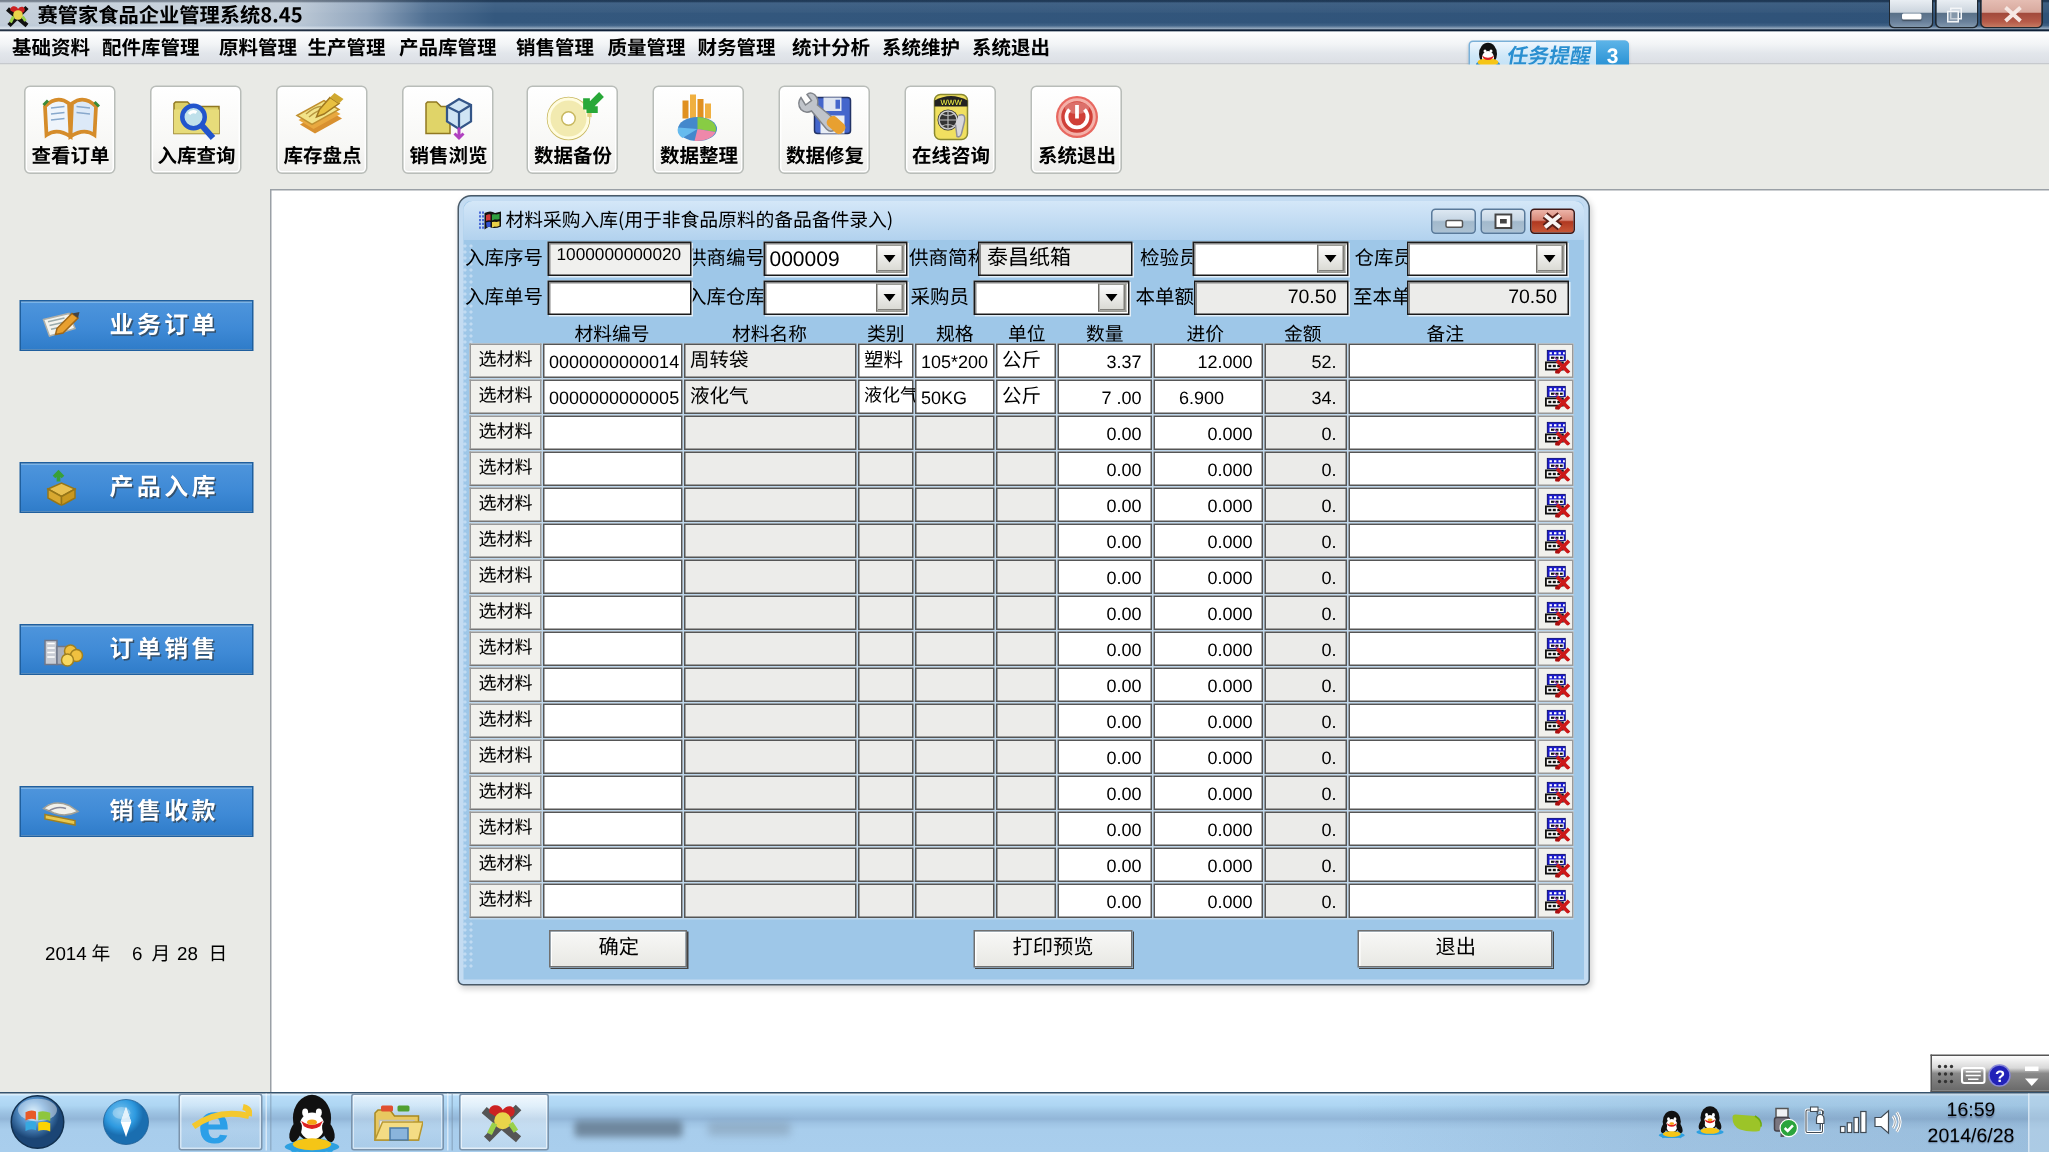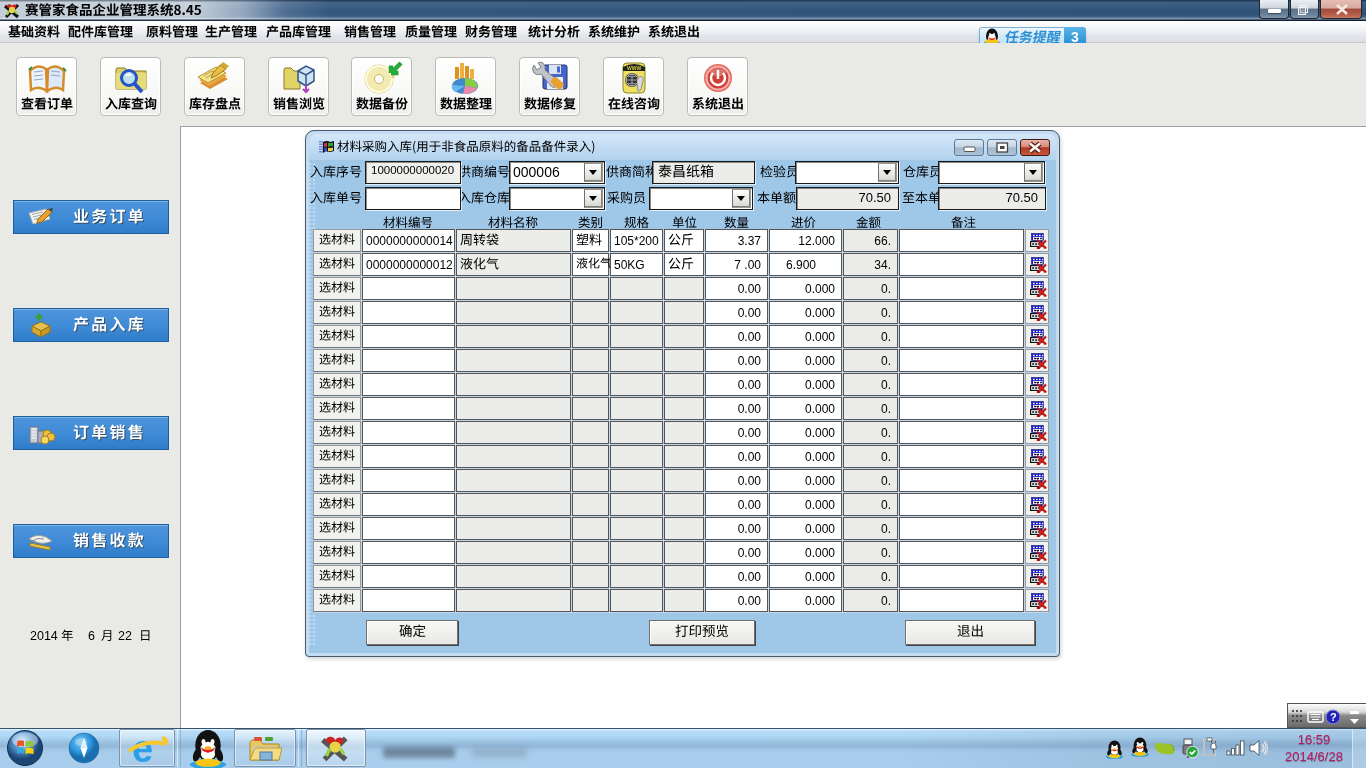--- a/index.html
+++ b/index.html
@@ -625,21 +625,21 @@
     </svg>
   </div>
 <div class="abs" style="left:88px;top:629px;font-size:12.5px;color:#000">6</div>
 <div style="position:absolute;left:101px;top:629px;">
     <svg width="12" height="15" style="overflow:visible;display:block">
       <g fill="#000" transform="translate(0 11.0) scale(0.0125)">
         <use href="#r6708" x="0"></use>
       </g>
     </svg>
   </div>
-<div class="abs" style="left:118px;top:629px;font-size:12.5px;color:#000">22</div>
+<div class="abs" style="left:118px;top:629px;font-size:12.5px;color:#000">28</div>
 <div style="position:absolute;left:139px;top:629px;">
     <svg width="12" height="15" style="overflow:visible;display:block">
       <g fill="#000" transform="translate(0 11.0) scale(0.0125)">
         <use href="#r65e5" x="0"></use>
       </g>
     </svg>
   </div>
 <div class="abs" style="left:305px;top:130px;width:755px;height:527px;background:#9ec7e8;border:1px solid #4a5a68;border-radius:9px 9px 4px 4px;box-shadow:1px 2px 4px rgba(0,0,0,.18),inset 0 0 0 3px #c4dcf2"></div>
 <div class="abs" style="left:309px;top:134px;width:747px;height:26px;background:linear-gradient(#d4e7f8,#b2d2ee);border-radius:6px 6px 0 0"></div>
 <div class="abs" style="left:318px;top:138px"><svg width="18" height="18">
@@ -790,21 +790,21 @@
   </div>
 <div class="abs" style="left:365px;top:161px;width:96px;height:23px;background:#f0f0ee;border:1px solid #1a1a1a;box-shadow:inset 1px 1px 0 #888,1px 1px 0 rgba(255,255,255,.7)"></div>
 <div class="abs" style="left:371px;top:164px;font-size:11.5px;color:#000">1000000000020</div>
 <div class="abs" style="left:509px;top:161px;width:96px;height:23px;background:#fff;border:1px solid #1a1a1a;box-shadow:inset 1px 1px 0 #888,1px 1px 0 rgba(255,255,255,.7)">
       <div style="position:absolute;right:1px;top:1px;width:19px;height:19px;background:linear-gradient(#fdfdfd,#d8d8d2);border:1px solid #9a9a94;border-left-color:#706f6a;box-shadow:inset -1px -1px 0 #807f7a">
         <svg width="17" height="17">
         <path d="M4 6 L12 6 L8 11 Z" fill="#000"></path>
       </svg>
       </div>
   </div>
-<div class="abs" style="left:513px;top:164px;font-size:14px;color:#000">000006</div>
+<div class="abs" style="left:513px;top:164px;font-size:14px;color:#000">000009</div>
 <div class="abs" style="left:652px;top:161px;width:103px;height:23px;background:#ececea;border:1px solid #1a1a1a;box-shadow:inset 1px 1px 0 #888,1px 1px 0 rgba(255,255,255,.7)"></div>
 <div style="position:absolute;left:658px;top:164px;">
     <svg width="56" height="17" style="overflow:visible;display:block">
       <g fill="#000" transform="translate(0 12.3) scale(0.0140)">
         <use href="#r6cf0" x="0"></use>
         <use href="#r660c" x="1000"></use>
         <use href="#r7eb8" x="2000"></use>
         <use href="#r7bb1" x="3000"></use>
       </g>
     </svg>
@@ -959,21 +959,21 @@
         <use href="#r516c" x="0"></use>
         <use href="#r65a4" x="1000"></use>
       </g>
     </svg>
   </div>
 <div class="abs" style="left:705px;top:229px;width:63px;height:23px;background:#fff;border:1px solid #555"></div>
 <div class="abs" style="left:705px;top:234px;width:56px;font-size:12px;text-align:right">3.37</div>
 <div class="abs" style="left:769px;top:229px;width:73px;height:23px;background:#fff;border:1px solid #555"></div>
 <div class="abs" style="left:769px;top:234px;width:66px;font-size:12px;text-align:right">12.000</div>
 <div class="abs" style="left:843px;top:229px;width:55px;height:23px;background:#ebebe9;border:1px solid #555"></div>
-<div class="abs" style="left:843px;top:234px;width:48px;font-size:12px;text-align:right">66.</div>
+<div class="abs" style="left:843px;top:234px;width:48px;font-size:12px;text-align:right">52.</div>
 <div class="abs" style="left:899px;top:229px;width:125px;height:23px;background:#fff;border:1px solid #555"></div>
 <div class="abs" style="left:1025px;top:229px;width:24px;height:23px;background:#f1f1ed;border:1px solid #999"></div>
 <div class="abs" style="left:1029px;top:233px"><svg width="19" height="16" viewBox="0 0 19 16">
       <rect x="2.5" y="0.5" width="12" height="7" fill="#1a1acc" stroke="#000060" stroke-width="0.5"></rect>
       <g fill="#fff">
         <rect x="4" y="1.8" width="1.6" height="1.4"></rect>
         <rect x="7" y="1.8" width="1.6" height="1.4"></rect>
         <rect x="10" y="1.8" width="1.6" height="1.4"></rect>
         <rect x="13" y="1.8" width="1.2" height="1.4"></rect>
       </g>
@@ -998,21 +998,21 @@
 <div style="position:absolute;left:319px;top:257px;">
     <svg width="36" height="14" style="overflow:visible;display:block">
       <g fill="#000" transform="translate(0 10.6) scale(0.0120)">
         <use href="#r9009" x="0"></use>
         <use href="#r6750" x="1000"></use>
         <use href="#r6599" x="2000"></use>
       </g>
     </svg>
   </div>
 <div class="abs" style="left:362px;top:253px;width:93px;height:23px;background:#fff;border:1px solid #555"></div>
-<div class="abs" style="left:366px;top:258px;font-size:12px">0000000000012</div>
+<div class="abs" style="left:366px;top:258px;font-size:12px">0000000000005</div>
 <div class="abs" style="left:456px;top:253px;width:115px;height:23px;background:#ececea;border:1px solid #555"></div>
 <div style="position:absolute;left:460px;top:256.5px;">
     <svg width="39" height="15" style="overflow:visible;display:block">
       <g fill="#000" transform="translate(0 11.4) scale(0.0130)">
         <use href="#r6db2" x="0"></use>
         <use href="#r5316" x="1000"></use>
         <use href="#r6c14" x="2000"></use>
       </g>
     </svg>
   </div>
@@ -1893,21 +1893,21 @@
         <rect x="5.5" y="9.5" width="3" height="6.5"></rect>
       <rect x="10" y="6" width="3" height="10"></rect>
         <rect x="14.5" y="2" width="3.5" height="14"></rect>
       </g>
     </svg></div>
 <div class="abs" style="left:1249px;top:738px"><svg width="22" height="20">
       <path d="M1 7 L5 7 L10 2.5 L10 17.5 L5 13 L1 13 Z" fill="#fff" stroke="#404a54" stroke-width="0.8"></path>
       <path d="M13 6 Q16 10 13 14 M15.5 3.5 Q20 10 15.5 16.5" stroke="#fff" stroke-width="2" fill="none"></path>
       <path d="M13 6 Q16 10 13 14 M15.5 3.5 Q20 10 15.5 16.5" stroke="#404a54" stroke-width="0.6" fill="none" opacity="0.6"></path>
     </svg></div>
-<div class="abs" style="left:1277px;top:731px;width:74px;height:34px;color:#be185d;font-size:13px;line-height:17px;text-align:center;text-shadow:0 1px 1px rgba(0,0,40,.35)">16:59<br>2014/6/28</div>
+<div class="abs" style="left:1277px;top:731px;width:74px;height:34px;color:#000000;font-size:13px;line-height:17px;text-align:center;text-shadow:0 1px 1px rgba(0,0,40,.35)">16:59<br>2014/6/28</div>
 <div class="abs" style="left:1287px;top:703px;width:79px;height:25px;background:linear-gradient(#fdfdfd 0%,#d8d8d8 35%,#8a8a8a 50%,#6a6a6a 100%);border:1px solid #555;border-right:none">
       <svg width="79" height="25">
         <g fill="#333">
         <circle cx="5" cy="7" r="1.1"></circle>
         <circle cx="9" cy="7" r="1.1"></circle>
         <circle cx="13" cy="7" r="1.1"></circle>
         <circle cx="5" cy="12" r="1.1"></circle>
         <circle cx="9" cy="12" r="1.1"></circle>
         <circle cx="13" cy="12" r="1.1"></circle>
         <circle cx="5" cy="17" r="1.1"></circle>

